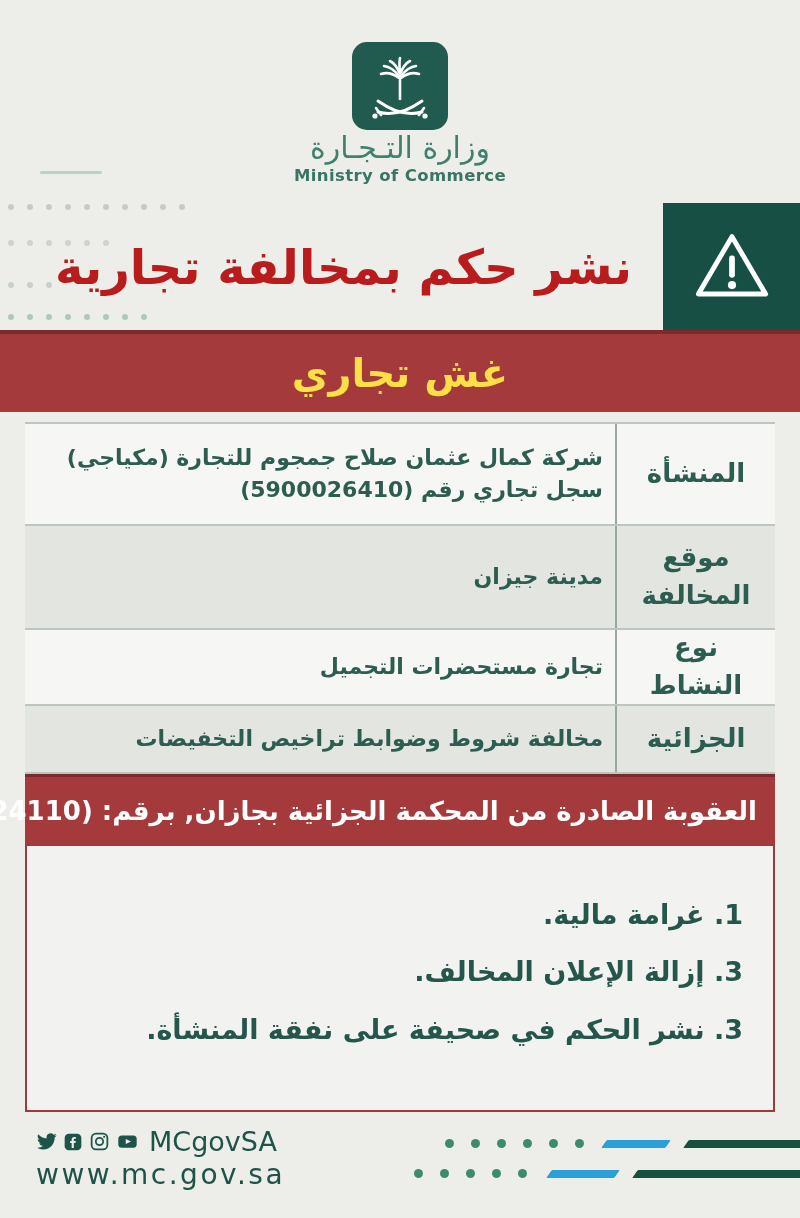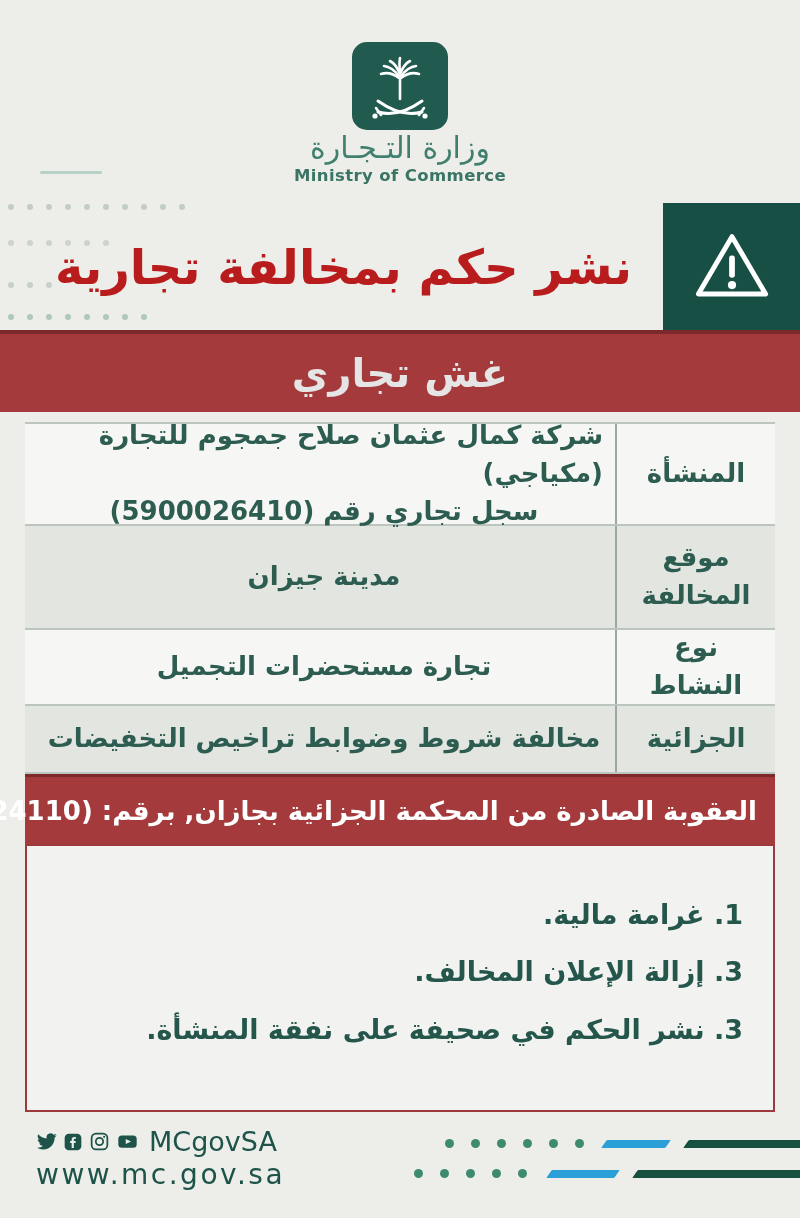--- a/index.html
+++ b/index.html
@@ -40,42 +40,42 @@
   .dots.big { gap:17px; }
   .dots.big .dot { width:9px; height:9px; }
   .faint-line { position:absolute; left:40px; top:171px; width:62px; height:3px;
     background:rgba(120,175,160,.45); border-radius:2px; }
 
   
   .category-banner {
     position:absolute; left:0; top:330px; width:800px; height:82px;
     background:#a43a3b; border-top:4px solid #7d282a;
     display:flex; align-items:center; justify-content:center;
-    color:#e5e5e5; font-size:40px; font-weight:bold; direction:rtl;
+    color:#fde047; font-size:40px; font-weight:bold; direction:rtl;
   }
 
   
   .details { position:absolute; left:25px; top:422px; width:750px;
     direction:rtl; border-top:2px solid #bcc5bf; }
   .drow { display:flex; border-bottom:2px solid #bcc5bf; }
   .drow:nth-child(odd)  { background:#f6f7f4; }
   .drow:nth-child(even) { background:#e3e5e1; }
   .drow.r1 { height:102px; }
   .drow.r2 { height:104px; }
   .drow.r3 { height:76px; }
   .drow.r4 { height:68px; }
   .dlabel {
     flex:none; width:160px; border-left:2px solid #9aa8a1;
     display:flex; align-items:center; justify-content:center; text-align:center;
     font-size:26px; font-weight:bold; color:#2d5c51; line-height:1.45; padding:4px 10px;
   }
   .dvalue {
     flex:1; display:flex; flex-direction:column; justify-content:center;
     text-align:right; padding:4px 12px 4px 20px;
-    font-size:26px; font-weight:bold; color:#2d5c51; line-height:1.45;align-items:center;
+    font-size:22px; font-weight:bold; color:#2d5c51; line-height:1.45;
   }
 
   
   .penalty-bar {
     position:absolute; left:25px; top:774px; width:750px; height:70px;
     background:#a43a3b; border-top:3px solid #7d282a;
     display:flex; align-items:center; direction:rtl; padding:0 18px;
     color:#fff; font-size:26px; font-weight:bold; white-space:nowrap;
   }
   .penalty-box {

